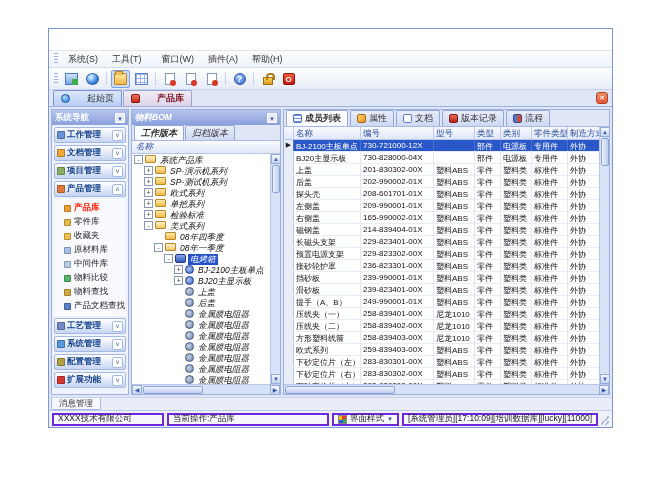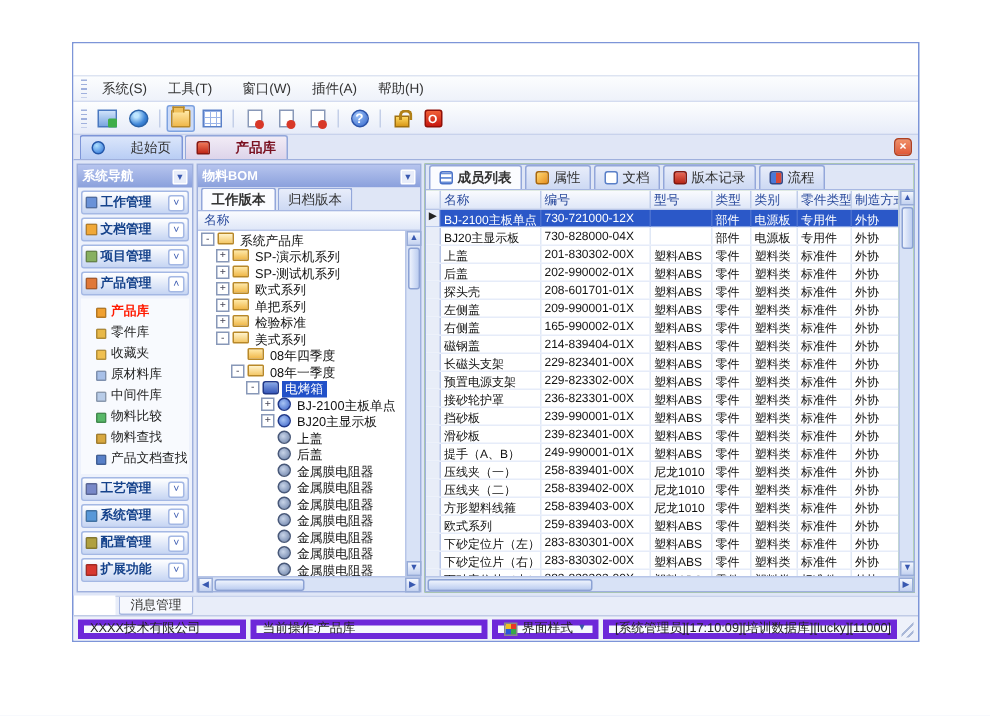--- a/index.html
+++ b/index.html
@@ -59,21 +59,21 @@
   .sb-body{flex:1 1 auto;padding:2px;overflow:hidden;}
   .sb-group{height:16px;display:flex;align-items:center;gap:2px;padding:0 2px;margin-bottom:2px;
     background:linear-gradient(#ffffff,#c6d5f3);border:1px solid #a4b8e4;border-radius:2px;color:#15428b;font-weight:bold;font-size:8.5px;}
   .sb-group .chev{margin-left:auto;width:11px;height:11px;background:#fff;border:1px solid #a4b8e4;border-radius:2px;
     color:#3a5ab0;font-size:7px;line-height:10px;text-align:center;font-weight:normal;}
   .sb-items{background:#f8fafe;padding:2px 0 3px;margin-bottom:2px;}
   .sb-item{height:14px;display:flex;align-items:center;gap:3px;padding-left:10px;color:#222;font-size:8.5px;white-space:nowrap;}
   .sb-item.sel{color:#ff1a00;font-weight:bold;}
   .sq{width:8px;height:8px;display:inline-block;border-radius:1px;border:1px solid rgba(0,0,0,.25);flex:0 0 auto;}
   
-  .bom{width:150px;flex:0 0 auto;display:flex;flex-direction:column;background:#eef2fc;border:1px solid #9fb0dd;min-height:0;}
+  .bom{width:150px;flex:0 0 auto;display:flex;flex-direction:column;background:#eef2fc;border:1px solid #9fb0dd;min-height:0;font-style:italic;}
   .subtabs{height:16px;flex:0 0 auto;display:flex;align-items:flex-end;background:#dfe6f6;padding:1px 2px 0;border-bottom:1px solid #a8b8e2;}
   .stab{height:15px;display:flex;align-items:center;gap:2px;padding:0 6px;margin-right:1px;border:1px solid #93a7da;border-bottom:none;
     border-radius:2px 2px 0 0;background:linear-gradient(#e8edfa,#cdd9f3);color:#333;}
   .stab.active{background:#fbfcff;font-weight:bold;}
   .colhdr{height:13px;flex:0 0 auto;display:flex;align-items:center;padding:0 4px;color:#2a4a9c;
     background:linear-gradient(#fafbfe,#dfe7f8);border-bottom:1px solid #b8c6e8;font-size:8.5px;}
   .treewrap{flex:1 1 auto;display:flex;min-height:0;}
   .tree{flex:1 1 auto;background:#fff;overflow:hidden;padding-top:1px;}
   .tnode{height:11px;display:flex;white-space:nowrap;}
   .texp{width:9px;height:9px;flex:0 0 auto;border:1px solid #8898b8;background:#fff;color:#445;
@@ -111,25 +111,25 @@
   .table{flex:1 1 auto;background:#fff;overflow:hidden;min-width:0;}
   .thead,.trow{display:grid;grid-template-columns:10px 67px 73px 41px 26px 31px 36px 37px 1fr;}
   .thead{height:13px;background:linear-gradient(#fafbfe,#dfe7f8);border-bottom:1px solid #b8c6e8;color:#2a4a9c;}
   .th{border-right:1px solid #c0cdea;padding:1px 2px;overflow:hidden;white-space:nowrap;font-size:8.5px;}
   .trow{height:12px;border-bottom:1px solid #e6ecf9;color:#111;}
   .td{border-right:1px solid #e0e8f6;padding:1px 2px;overflow:hidden;white-space:nowrap;font-size:8px;}
   .td.ind{background:#e8edf8;border-right:1px solid #b8c6e8;color:#222;font-size:7px;line-height:10px;text-align:center;padding:0;}
   .trow.sel{background:#2b58c8;color:#fff;}
   .trow.sel .td{border-right-color:#4a70d0;}
   
-  .msgrow{height:13px;flex:0 0 auto;background:#e8edf9;display:flex;align-items:flex-start;padding-left:2px;border-top:1px solid #c8d2ec;margin-left:28px;}
+  .msgrow{height:13px;flex:0 0 auto;background:#e8edf9;display:flex;align-items:flex-start;padding-left:2px;border-top:1px solid #c8d2ec;}
   .msgtab{height:12px;padding:0 7px;background:#f6f8fd;border:1px solid #a8b8e0;border-top:none;border-radius:0 0 2px 2px;
     font-size:8.5px;color:#333;line-height:11px;}
   .statusbar{height:17px;flex:0 0 auto;display:flex;align-items:center;gap:3px;background:#eef1fa;border-top:1px solid #c0cbe6;padding:0 3px;}
-  .sseg{height:13px;display:flex;align-items:center;gap:3px;padding:0 4px;background:#f6f8fd;border:4px solid #6d28d9;font-size:8.5px;color:#222;white-space:nowrap;}
+  .sseg{height:13px;display:flex;align-items:center;gap:3px;padding:0 4px;background:#f6f8fd;border:2px solid #6d28d9;font-size:8.5px;color:#222;white-space:nowrap;}
   .seg-company{width:112px;}
   .seg-op{flex:1 1 auto;}
   .style-ic{width:9px;height:9px;display:inline-block;
     background:conic-gradient(#e83828 0 25%,#38a848 0 50%,#2858d8 0 75%,#f0c020 0);border:1px solid #888;}
   .caret{color:#3858a8;font-size:6px;}
   .gripcorner{width:8px;height:12px;background:
     linear-gradient(135deg,transparent 50%,#aab8d8 50% 60%,transparent 60% 75%,#aab8d8 75% 85%,transparent 85%);}
 </style>
 </head>
 <body>

